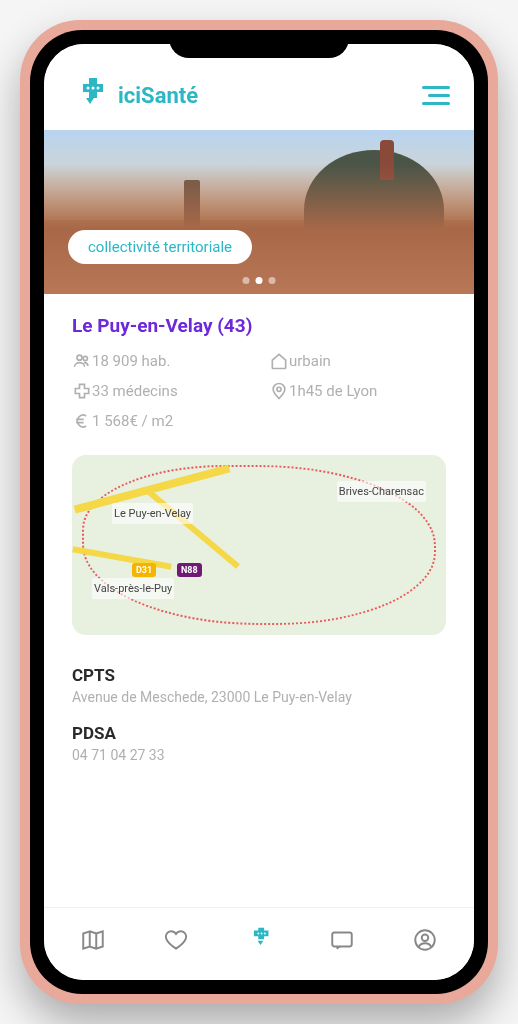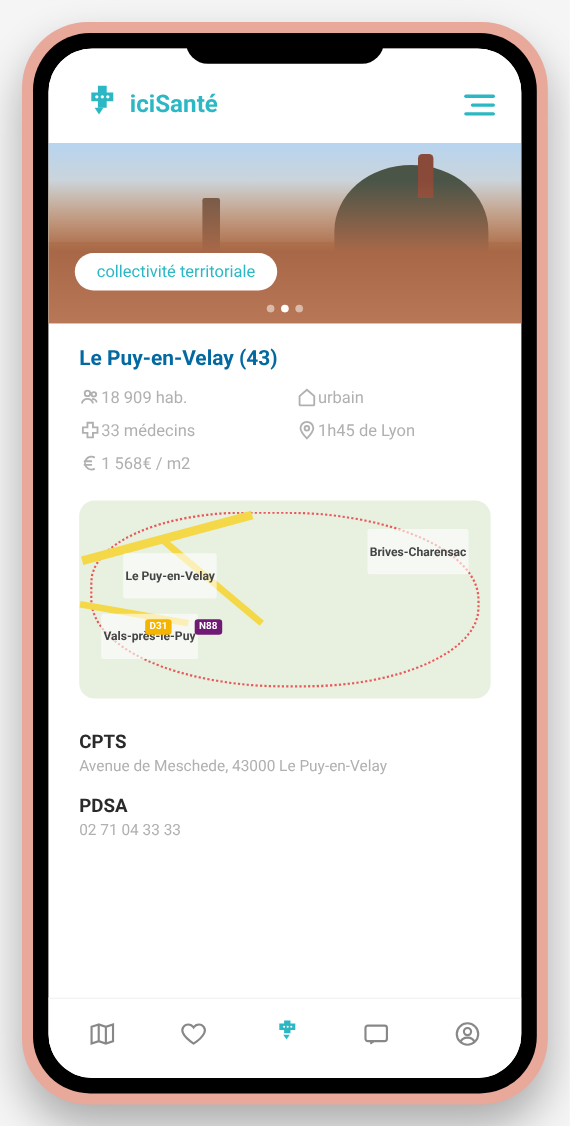--- a/index.html
+++ b/index.html
@@ -159,21 +159,21 @@
 }
 .hero-dots span.active { background: #fff; }
 .content {
   flex: 1;
   padding: 20px 28px;
   overflow-y: auto;
 }
 .title {
   font-size: 19px;
   font-weight: 700;
-  color: #0369a1;
+  color: #6d28d9;
   margin-bottom: 14px;
 }
 .stats {
   display: grid;
   grid-template-columns: 1fr 1fr;
   gap: 10px 20px;
   margin-bottom: 24px;
 }
 .stat {
   display: flex;
@@ -203,23 +203,22 @@
   background: #f4d848;
 }
 .map-road.r1 { top: 30px; left: 0; width: 160px; height: 8px; transform: rotate(-15deg); }
 .map-road.r2 { top: 70px; left: 60px; width: 120px; height: 6px; transform: rotate(40deg); }
 .map-road.r3 { top: 100px; left: 0; width: 100px; height: 6px; transform: rotate(10deg); }
 .map-label {
   position: absolute;
   font-size: 11px;
   color: #444;
   background: rgba(255,255,255,0.6);
-  padding: 14px 2px;
+  padding: 4px 2px;
   border-radius: 2px;
-  font-weight: bold;
 }
 .map-boundary {
   position: absolute;
   inset: 10px;
   border: 2px dotted #e85a5a;
   border-radius: 40% 50% 45% 50%;
 }
 .map-badge {
   position: absolute;
   font-size: 9px;
@@ -358,25 +357,25 @@
           <div class="map-road r3"></div>
           <span class="map-label" style="top:48px;left:40px">Le Puy-en-Velay</span>
           <span class="map-label" style="top:26px;right:20px">Brives-Charensac</span>
           <span class="map-label" style="bottom:36px;left:20px">Vals-près-le-Puy</span>
           <span class="map-badge" style="top:108px;left:60px;background:#f4b400">D31</span>
           <span class="map-badge" style="top:108px;left:105px;background:#701a75">N88</span>
         </div>
 
         <div class="section">
           <div class="section-title">CPTS</div>
-          <div class="section-text">Avenue de Meschede, 43000 Le Puy-en-Velay</div>
+          <div class="section-text">Avenue de Meschede, 23000 Le Puy-en-Velay</div>
         </div>
         <div class="section">
           <div class="section-title">PDSA</div>
-          <div class="section-text">02 71 04 33 33</div>
+          <div class="section-text">04 71 04 27 33</div>
         </div>
       </div>
 
       <div class="tabbar">
         <div class="tab-item">
           <svg width="26" height="26" viewBox="0 0 24 24" fill="none" stroke="currentColor" stroke-width="1.8">
               <path d="M9 4l-6 2v14l6-2 6 2 6-2V4l-6 2-6-2zM9 4v14M15 6v14"></path>
             </svg>
         </div>
         <div class="tab-item">

